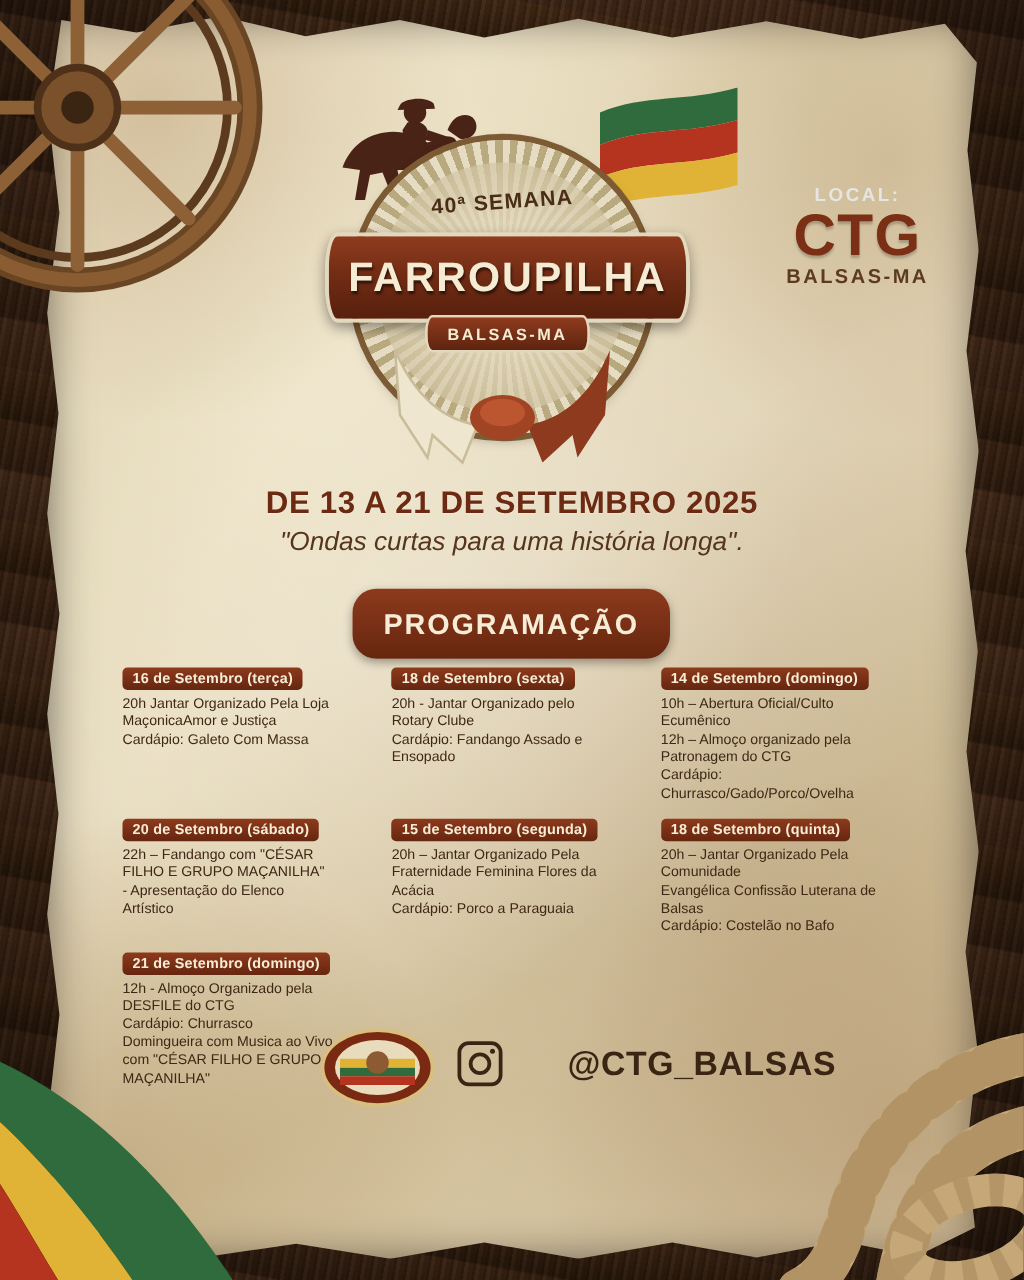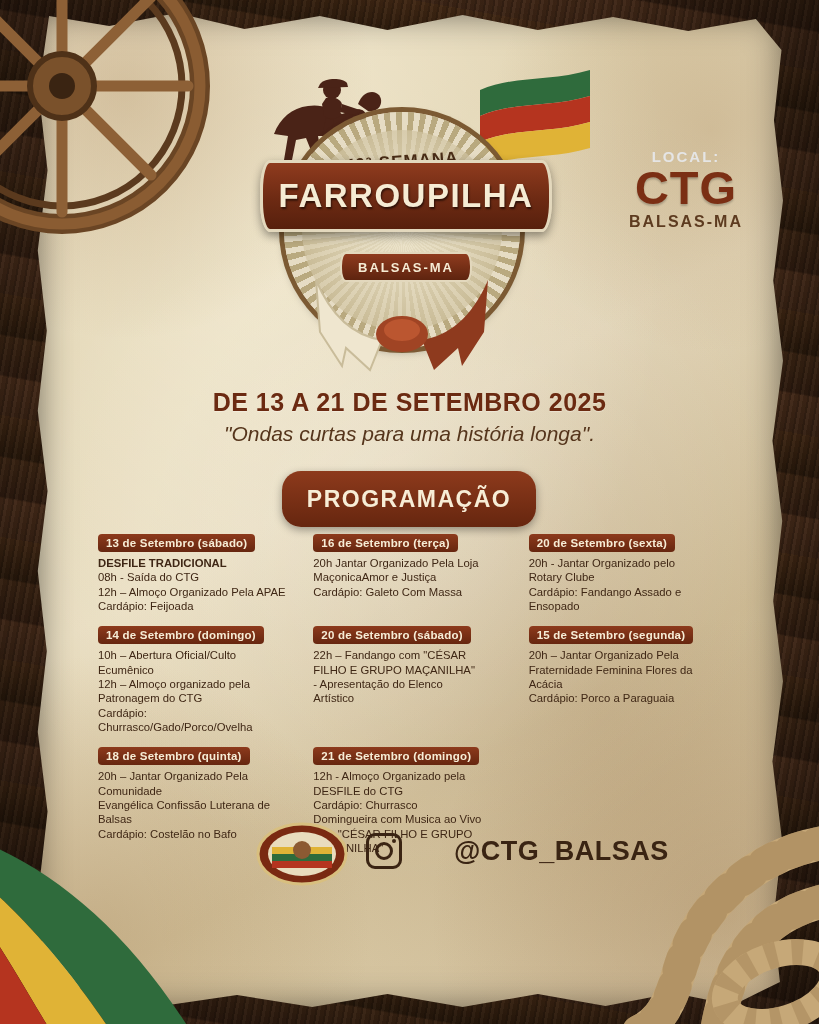--- a/index.html
+++ b/index.html
@@ -144,21 +144,21 @@
     display: inline-block;
     font-weight: bold;
     font-size: 17px;
     letter-spacing: 1px;
     color: #4a2d17;
     transform: rotate(-4deg);
   }
   .banner {
     position: absolute;
     left: 28px;
-    top: 96px;
+    top: 122px;
     width: 286px;
     height: 66px;
     background: linear-gradient(180deg, #8f3b1e 0%, #6d2a13 55%, #57200d 100%);
     border: 3px solid #e3d8bd;
     border-radius: 10px / 30px;
     box-shadow: 0 4px 10px rgba(0,0,0,0.4);
     display: flex;
     align-items: center;
     justify-content: center;
     text-align: right;
@@ -453,32 +453,26 @@
   </div>
 
   <div class="dates">DE 13 A 21 DE SETEMBRO 2025</div>
   <div class="slogan">"Ondas curtas para uma história longa".</div>
 
   <div class="prog-badge">
     <span>PROGRAMAÇÃO</span>
   </div>
 
   <div class="schedule" id="schedule">
-      <div class="day-block"><div class="day-title">13 de Setembro (sábado)</div><div class="day-lines">
-          <div class="line-strong">DESFILE TRADICIONAL</div>
-          <div>08h - Saída do CTG</div>
-          <div>12h – Almoço Organizado Pela APAE</div>
-          <div>Cardápio: Feijoada</div>
-        </div></div>
       <div class="day-block"><div class="day-title">16 de Setembro (terça)</div><div class="day-lines">
           <div>20h Jantar Organizado Pela Loja</div>
           <div>MaçonicaAmor e Justiça</div>
           <div>Cardápio: Galeto Com Massa</div>
         </div></div>
-      <div class="day-block"><div class="day-title">20 de Setembro (sexta)</div><div class="day-lines">
+      <div class="day-block"><div class="day-title">18 de Setembro (sexta)</div><div class="day-lines">
           <div>20h - Jantar Organizado pelo</div>
           <div>Rotary Clube</div>
           <div>Cardápio: Fandango Assado e</div>
           <div>Ensopado</div>
         </div></div>
       <div class="day-block"><div class="day-title">14 de Setembro (domingo)</div><div class="day-lines">
           <div>10h – Abertura Oficial/Culto Ecumênico</div>
           <div>12h – Almoço organizado pela</div>
           <div>Patronagem do CTG</div>
           <div>Cardápio: Churrasco/Gado/Porco/Ovelha</div>

